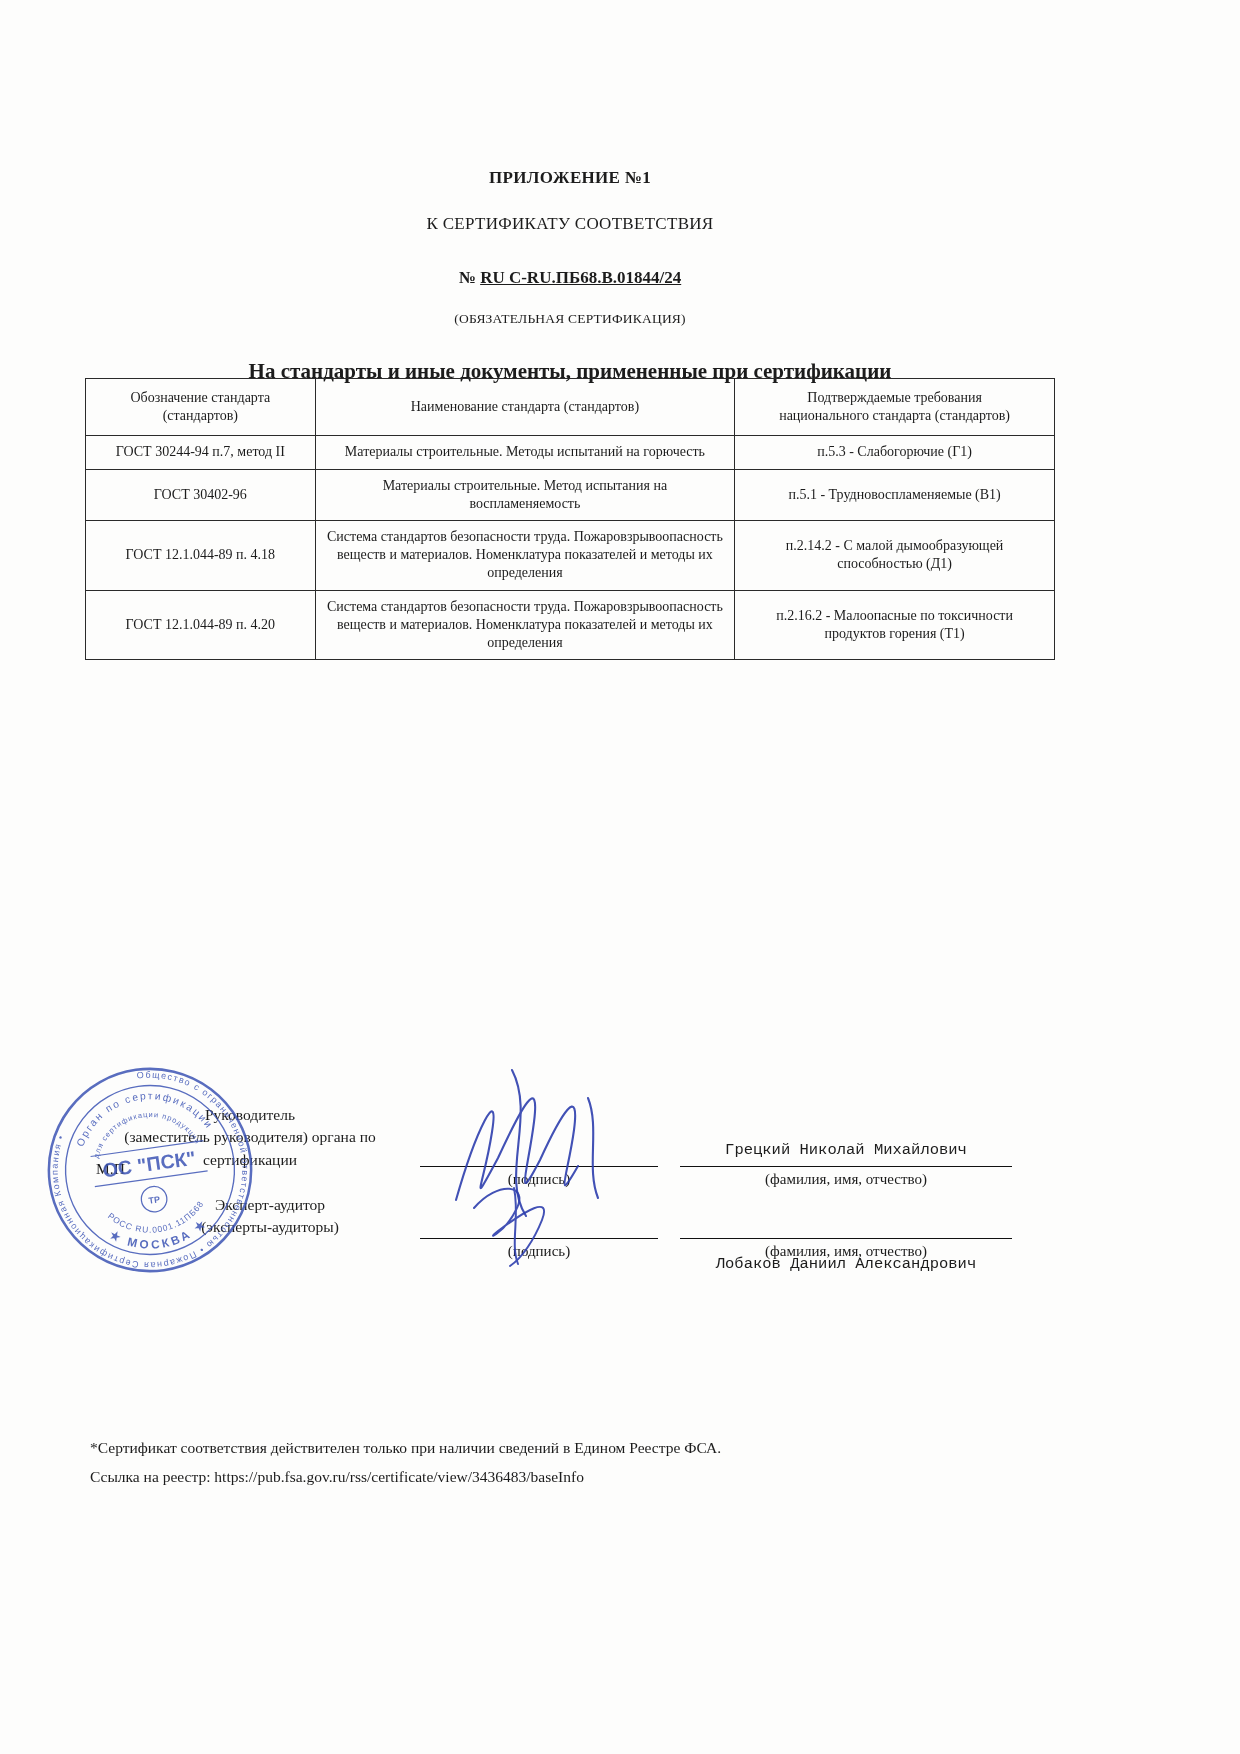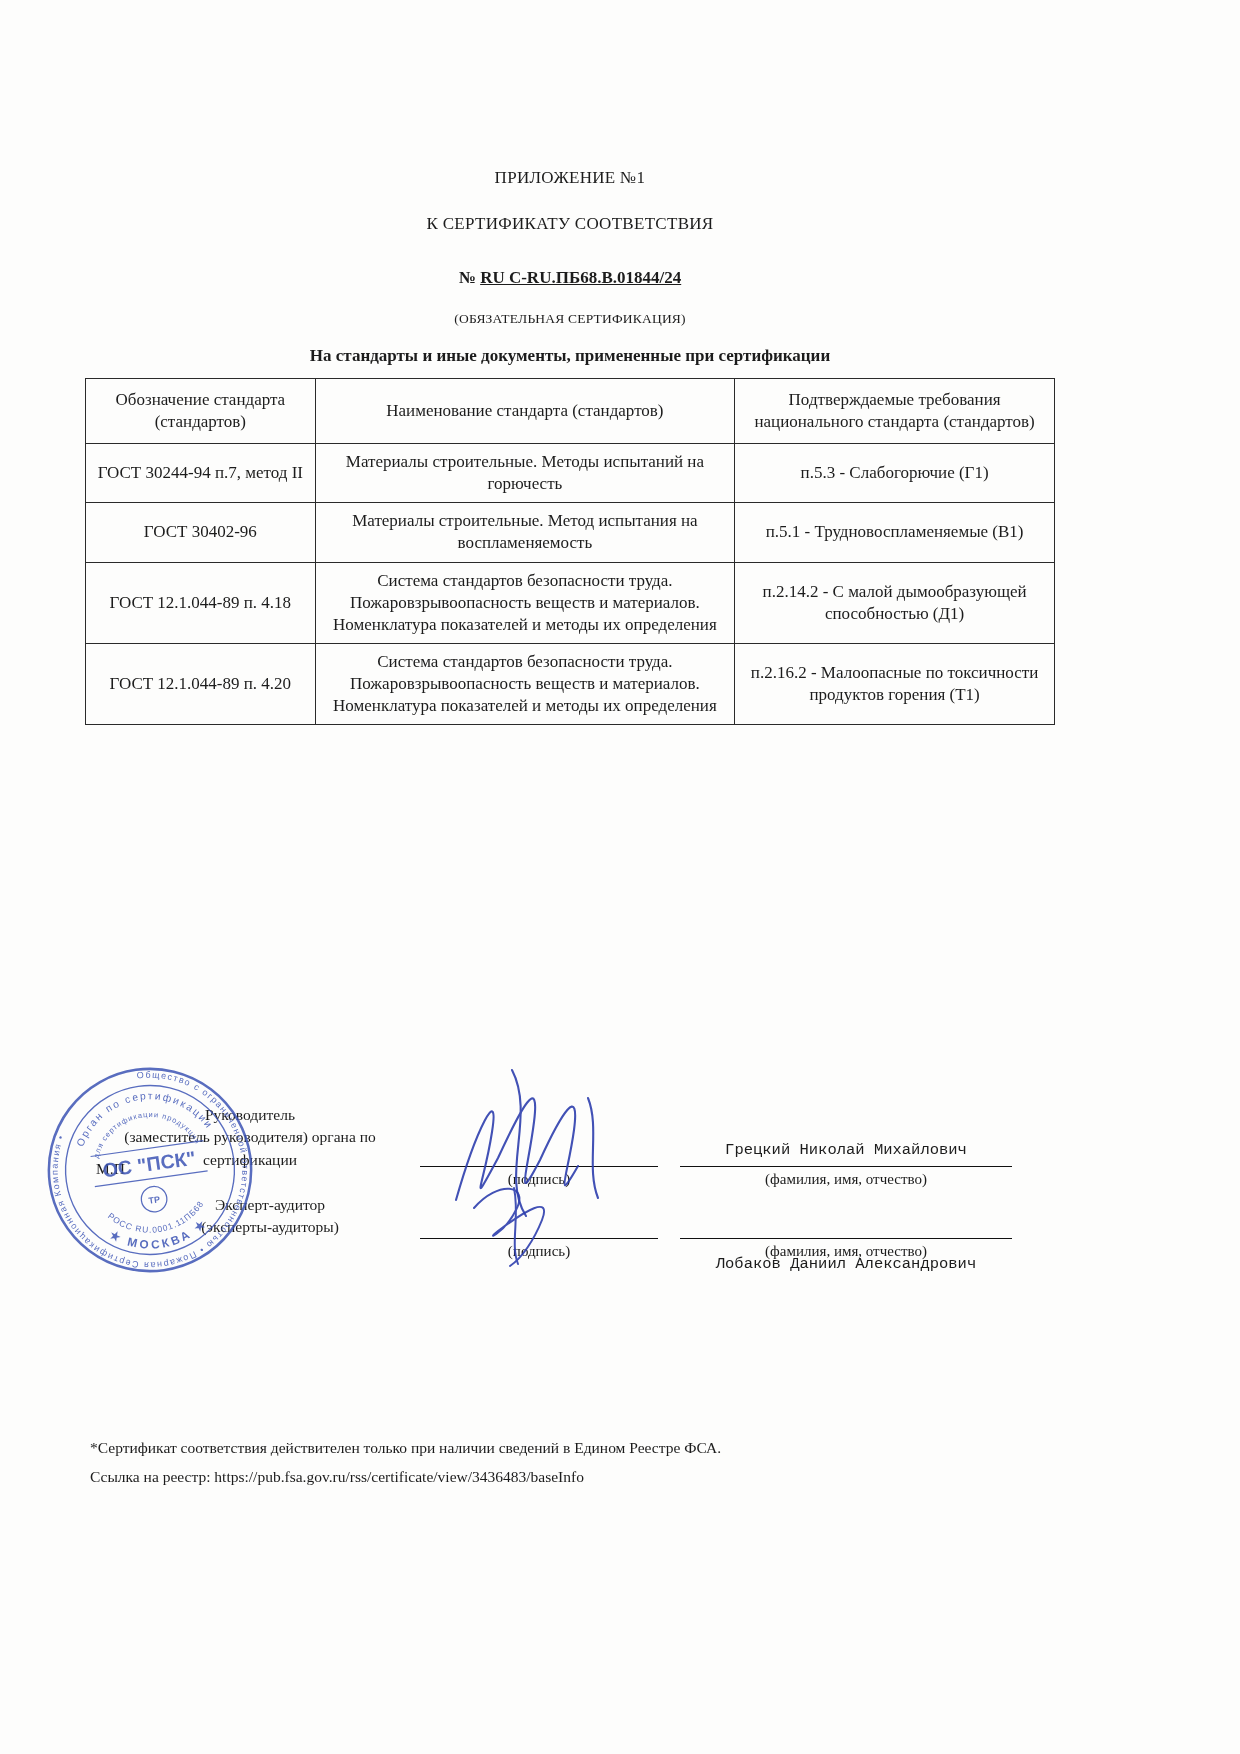--- a/index.html
+++ b/index.html
@@ -10,31 +10,31 @@
     margin:0 auto;
     font-family:"Liberation Serif", serif;
     color:#1c1c1c;
     overflow:hidden;
   }
   
   .doc-header{
     position:absolute; top:168px; left:85px; width:970px;
     text-align:center;
   }
-  .t1{font-size:17px;font-weight:normal;letter-spacing:.3px;}
+  .t1{font-size:17px;font-weight:bold;letter-spacing:.3px;}
   .t2{font-size:17px;font-weight:normal;margin-top:26px;letter-spacing:.3px;}
   .t3{font-size:17px;font-weight:bold;margin-top:34px;}
   .t3 .u{text-decoration:underline;}
   .t4{font-size:13.5px;margin-top:23px;letter-spacing:.2px;}
-  .t5{font-size:17px;font-weight:bold;margin-top:19px;}
+  .t5{font-size:21px;font-weight:bold;margin-top:32px;}
   
   table.standards{
     position:absolute; top:378px; left:85px; width:970px;
     border-collapse:collapse;
-    font-size:17px; line-height:1.3;
+    font-size:14px; line-height:1.3;
   }
   table.standards th, table.standards td{
     border:1.4px solid #2a2a2a;
     text-align:center; vertical-align:middle;
     padding:7px 10px;
     font-weight:normal;
   }
   table.standards th{padding:10px 8px;}
   .prelines{white-space:pre-line;}
   col.c1{width:23.7%;} col.c2{width:43.3%;} col.c3{width:33%;}

